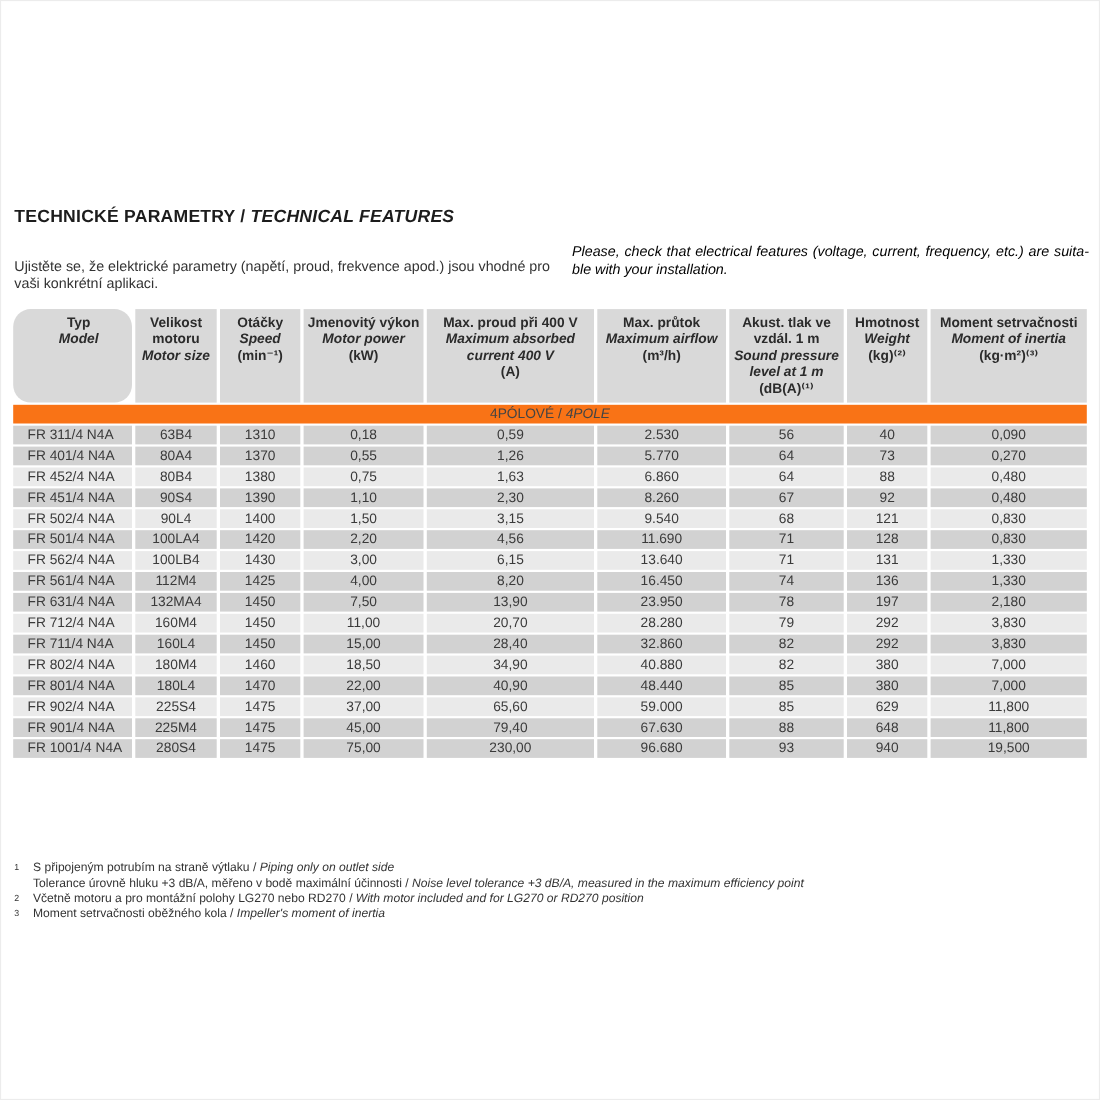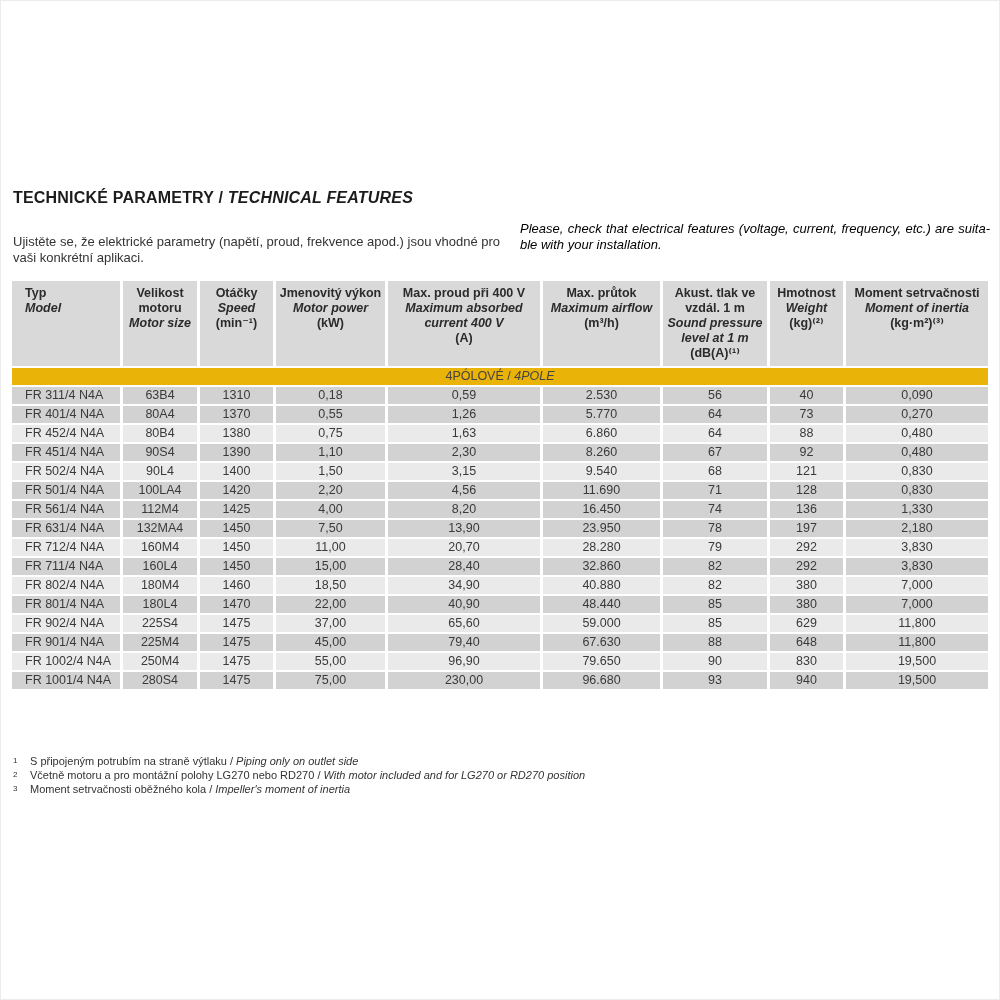--- a/index.html
+++ b/index.html
@@ -53,44 +53,44 @@
     background: var(--header-bg);
     color: #2b2b2b;
     font-weight: bold;
     vertical-align: top;
     text-align: center;
     height: 85px;
     padding: 5px 2px 0 2px;
     line-height: 15px;
     overflow: hidden;
   }
-  .spec-table th.first { text-align: left; padding-left: 13px; }
+  .spec-table th.first { text-align: center; padding-left: 13px; border-radius: 16px; }
   .h-en, .h-unit { font-weight: bold; }
   .h-en { font-style: italic; }
   .section-row td {
-    background: #eab308;
+    background: #f97316;
     text-align: center;
     height: 15px; line-height: 15px;
     padding: 0;
     color: #444444;
   }
   .sec-en { font-style: italic; }
   .spec-table tbody td {
     height: 17px; line-height: 17px;
     text-align: center;
     padding: 0 2px;
     white-space: nowrap;
     overflow: hidden;
   }
   .spec-table tbody tr.dark td { background: var(--row-dark); }
   .spec-table tbody tr.light td { background: var(--row-light); }
   .spec-table tbody td.first { text-align: left; padding-left: 13px; }
   
   .footnotes {
-    position: absolute; left: 13px; top: 754px;
+    position: absolute; left: 13px; top: 782px;
     font-size: 11px; line-height: 14px; color: #333333;
     width: 975px;
   }
   .footnote-line { white-space: nowrap; }
   .fn-marker {
     display: inline-block; width: 17px;
     font-size: 8px; vertical-align: top;
     position: relative; top: 0px;
   }
   .fn-en { font-style: italic; }
@@ -229,20 +229,31 @@
           <td class="first">FR 501/4 N4A</td>
           <td>100LA4</td>
           <td>1420</td>
           <td>2,20</td>
           <td>4,56</td>
           <td>11.690</td>
           <td>71</td>
           <td>128</td>
           <td>0,830</td>
         </tr>
+        <tr class="light">
+          <td class="first">FR 562/4 N4A</td>
+          <td>100LB4</td>
+          <td>1430</td>
+          <td>3,00</td>
+          <td>6,15</td>
+          <td>13.640</td>
+          <td>71</td>
+          <td>131</td>
+          <td>1,330</td>
+        </tr>
         <tr class="dark">
           <td class="first">FR 561/4 N4A</td>
           <td>112M4</td>
           <td>1425</td>
           <td>4,00</td>
           <td>8,20</td>
           <td>16.450</td>
           <td>74</td>
           <td>136</td>
           <td>1,330</td>
@@ -317,44 +328,34 @@
           <td class="first">FR 901/4 N4A</td>
           <td>225M4</td>
           <td>1475</td>
           <td>45,00</td>
           <td>79,40</td>
           <td>67.630</td>
           <td>88</td>
           <td>648</td>
           <td>11,800</td>
         </tr>
-        <tr class="light">
-          <td class="first">FR 1002/4 N4A</td>
-          <td>250M4</td>
-          <td>1475</td>
-          <td>55,00</td>
-          <td>96,90</td>
-          <td>79.650</td>
-          <td>90</td>
-          <td>830</td>
-          <td>19,500</td>
-        </tr>
         <tr class="dark">
           <td class="first">FR 1001/4 N4A</td>
           <td>280S4</td>
           <td>1475</td>
           <td>75,00</td>
           <td>230,00</td>
           <td>96.680</td>
           <td>93</td>
           <td>940</td>
           <td>19,500</td>
         </tr>
       </tbody>
   </table>
 
   <div class="footnotes">
       <div class="footnote-line"><sup class="fn-marker">1</sup><span class="fn-cs">S připojeným potrubím na straně výtlaku / </span><span class="fn-en">Piping only on outlet side</span></div>
+      <div class="footnote-line"><sup class="fn-marker"></sup><span class="fn-cs">Tolerance úrovně hluku +3 dB/A, měřeno v bodě maximální účinnosti / </span><span class="fn-en">Noise level tolerance +3 dB/A, measured in the maximum efficiency point</span></div>
       <div class="footnote-line"><sup class="fn-marker">2</sup><span class="fn-cs">Včetně motoru a pro montážní polohy LG270 nebo RD270 / </span><span class="fn-en">With motor included and for LG270 or RD270 position</span></div>
       <div class="footnote-line"><sup class="fn-marker">3</sup><span class="fn-cs">Moment setrvačnosti oběžného kola / </span><span class="fn-en">Impeller's moment of inertia</span></div>
     </div>
 
 </div>
 
 </body></html>

